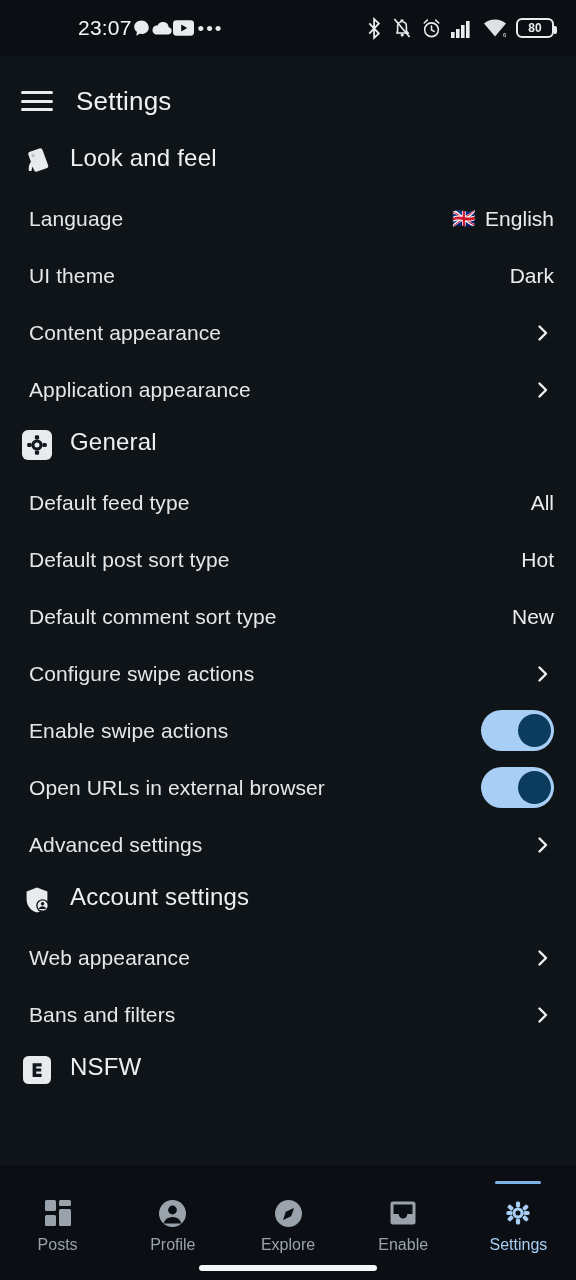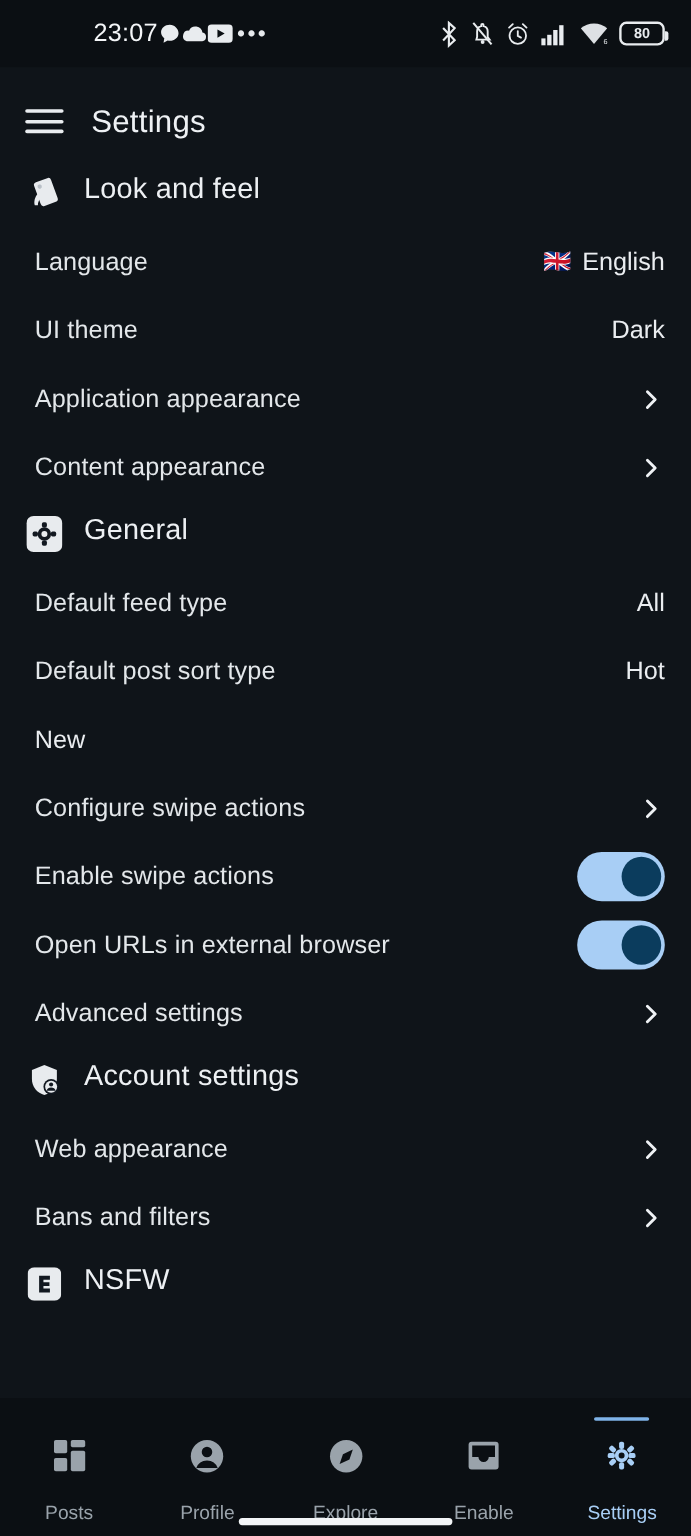--- a/index.html
+++ b/index.html
@@ -80,21 +80,21 @@
   .bottomnav {
     position:absolute; left:0; right:0; bottom:0;
     height:115px; background:#0b0f13;
     display:flex; align-items:flex-start; padding-top:10px;
   }
   .nav-item {
     flex:1; display:flex; flex-direction:column; align-items:center; gap:7px;
     position:relative; padding-top:22px;
   }
   .nav-item .nav-ico { width:32px; height:32px; display:flex; align-items:center; justify-content:center; }
-  .nav-item .nav-label { font-size:16px; color:#9aa3ab;margin-top:17px; }
+  .nav-item .nav-label { font-size:16px; color:#9aa3ab; }
   .nav-item.active .nav-label { color:#a8cef5; }
   .nav-item.active:before {
     content:""; position:absolute; top:6px; left:50%; transform:translateX(-50%);
     width:46px; height:3px; border-radius:2px; background:#7fb3e8;
   }
   .home-ind {
     position:absolute; bottom:9px; left:50%; transform:translateX(-50%);
     width:178px; height:6px; border-radius:3px; background:#f3f5f7;
   }
 </style>
@@ -193,30 +193,30 @@
       <span>English</span>
     </span>
   </div>
 
   <div class="row">
     <span class="label">UI theme</span>
     <span class="value">Dark</span>
   </div>
 
   <div class="row">
+    <span class="label">Content appearance</span>
+    <span class="chev">
+      <svg width="20" height="20" viewBox="0 0 20 20">
+          <path d="M6.5 3.5 13 10l-6.5 6.5" fill="none" stroke="#eef1f4" stroke-width="2.4" stroke-linecap="round" stroke-linejoin="round"></path>
+        </svg>
+    </span>
+  </div>
+
+  <div class="row">
     <span class="label">Application appearance</span>
-    <span class="chev">
-      <svg width="20" height="20" viewBox="0 0 20 20">
-          <path d="M6.5 3.5 13 10l-6.5 6.5" fill="none" stroke="#eef1f4" stroke-width="2.4" stroke-linecap="round" stroke-linejoin="round"></path>
-        </svg>
-    </span>
-  </div>
-
-  <div class="row">
-    <span class="label">Content appearance</span>
     <span class="chev">
       <svg width="20" height="20" viewBox="0 0 20 20">
           <path d="M6.5 3.5 13 10l-6.5 6.5" fill="none" stroke="#eef1f4" stroke-width="2.4" stroke-linecap="round" stroke-linejoin="round"></path>
         </svg>
     </span>
   </div>
 
   <div class="section-head">
     <span class="sec-ico">
       <svg width="30" height="30" viewBox="0 0 30 30">
@@ -237,20 +237,21 @@
     <span class="label">Default feed type</span>
     <span class="value">All</span>
   </div>
 
   <div class="row">
     <span class="label">Default post sort type</span>
     <span class="value">Hot</span>
   </div>
 
   <div class="row">
+    <span class="label">Default comment sort type</span>
     <span class="value">New</span>
   </div>
 
   <div class="row">
     <span class="label">Configure swipe actions</span>
     <span class="chev">
       <svg width="20" height="20" viewBox="0 0 20 20">
           <path d="M6.5 3.5 13 10l-6.5 6.5" fill="none" stroke="#eef1f4" stroke-width="2.4" stroke-linecap="round" stroke-linejoin="round"></path>
         </svg>
     </span>

